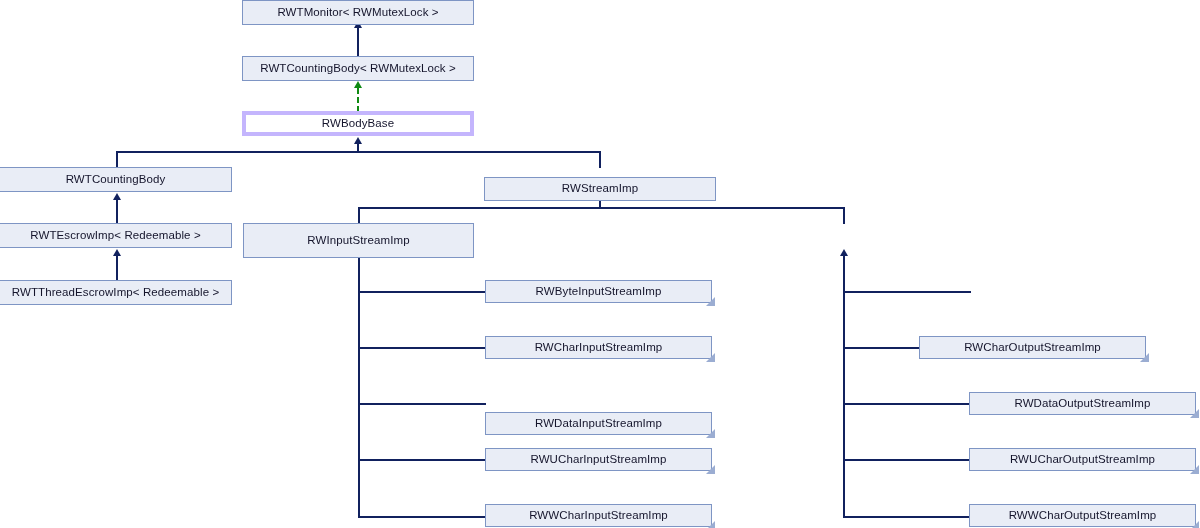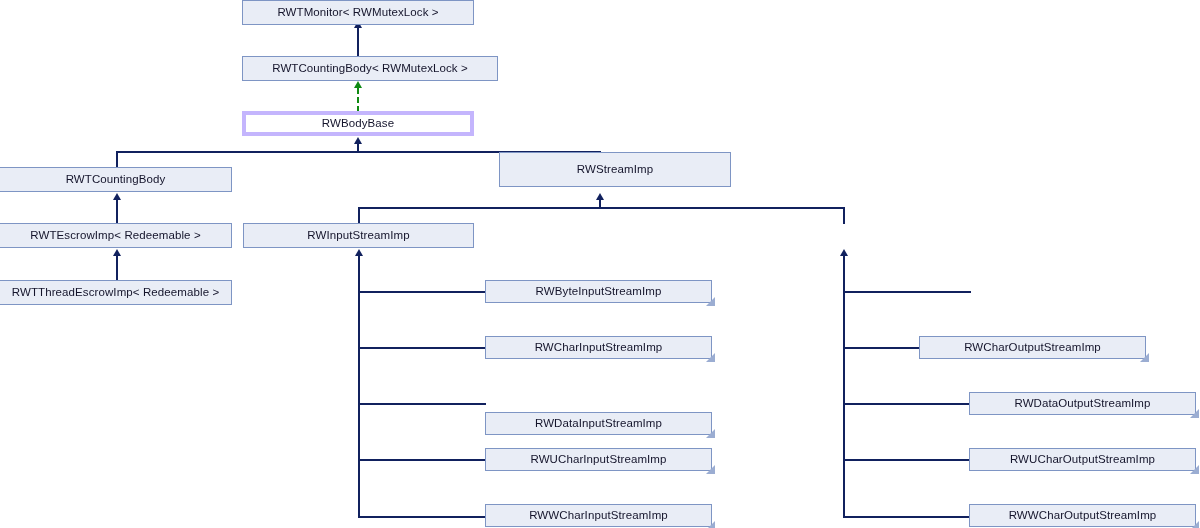--- a/index.html
+++ b/index.html
@@ -80,29 +80,29 @@
   <div class="arrow" style="left:840px;top:249px;"></div>
   <div class="edge v" style="left:843px;top:256px;height:262px;"></div>
   <div class="edge h" style="left:843px;top:291px;width:128px;"></div>
   <div class="edge h" style="left:843px;top:347px;width:128px;"></div>
   <div class="edge h" style="left:843px;top:403px;width:128px;"></div>
   <div class="edge h" style="left:843px;top:459px;width:128px;"></div>
   <div class="edge h" style="left:843px;top:516px;width:128px;"></div>
 
   <div class="node" style="left:242px;top:0px;width:232px;height:25px;">RWTMonitor&lt; RWMutexLock &gt;</div>
 
-  <div class="node" style="left:242px;top:56px;width:256px;height:25px;">RWTCountingBody&lt; RWMutexLock &gt;</div>
+  <div class="node" style="left:242px;top:56px;width:232px;height:25px;">RWTCountingBody&lt; RWMutexLock &gt;</div>
 
   <div class="node current" style="left:242px;top:111px;width:232px;height:25px;">RWBodyBase</div>
 
   <div class="node" style="left:-1px;top:167px;width:233px;height:25px;">RWTCountingBody</div>
-  <div class="node" style="left:484px;top:152px;width:232px;height:35px;margin-left:15px;">RWStreamImp</div>
+  <div class="node" style="left:484px;top:177px;width:232px;height:24px;">RWStreamImp</div>
 
   <div class="node" style="left:-1px;top:223px;width:233px;height:25px;">RWTEscrowImp&lt; Redeemable &gt;</div>
-  <div class="node" style="left:243px;top:223px;width:231px;height:25px;">RWInputStreamImp</div>
+  <div class="node" style="left:243px;top:223px;width:231px;height:35px;">RWInputStreamImp</div>
 
   <div class="node" style="left:-1px;top:280px;width:233px;height:25px;">RWTThreadEscrowImp&lt; Redeemable &gt;</div>
   <div class="node shadow" style="left:485px;top:280px;width:227px;height:23px;">RWByteInputStreamImp</div>
 
   <div class="node shadow" style="left:485px;top:336px;width:227px;height:23px;">RWCharInputStreamImp</div>
   <div class="node shadow" style="left:919px;top:336px;width:227px;height:23px;">RWCharOutputStreamImp</div>
 
   <div class="node shadow" style="left:485px;top:412px;width:227px;height:23px;">RWDataInputStreamImp</div>
   <div class="node shadow" style="left:969px;top:392px;width:227px;height:23px;">RWDataOutputStreamImp</div>
 

